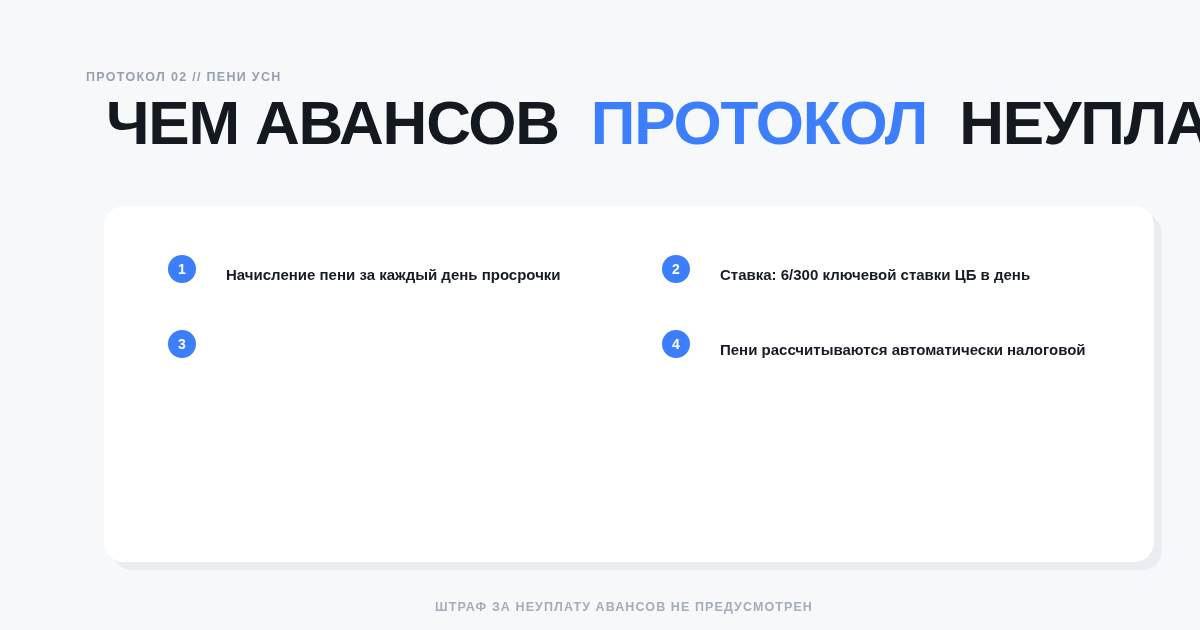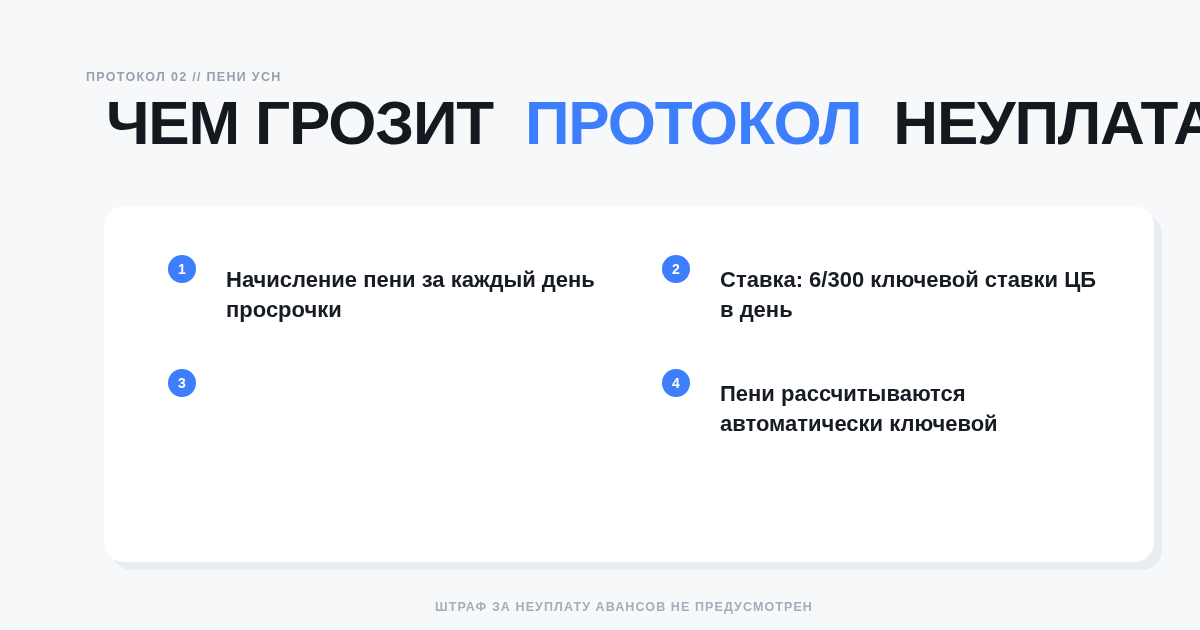--- a/index.html
+++ b/index.html
@@ -98,21 +98,21 @@
     color: #ffffff;
     font-size: 14px;
     font-weight: 700;
     display: flex;
     align-items: center;
     justify-content: center;
     margin-top: 1px;
   }
 
   .item-text {
-    font-size: 22px;
+    font-size: 15px;
     line-height: 1.35;
     font-weight: 700;
     color: #171c24;
     padding-top: 3px;
     max-width: 400px;
   }
 
   .footnote {
     position: absolute;
     left: 0;
@@ -126,21 +126,21 @@
     text-transform: uppercase;
   }
 </style>
 </head>
 <body>
 
 <div class="slide">
 
   <div class="eyebrow">ПРОТОКОЛ 02 // ПЕНИ УСН</div>
 
-  <h1 class="headline"><span>ЧЕМ ГРОЗИТ </span><span class="hl">ПРОТОКОЛ</span><span> НЕУПЛАТА</span></h1>
+  <h1 class="headline"><span>ЧЕМ АВАНСОВ </span><span class="hl">ПРОТОКОЛ</span><span> НЕУПЛАТА</span></h1>
 
   <div class="card-shadow"></div>
 
   <div class="card">
     <div class="items">
 
       <div class="item">
         <div class="badge">1</div>
         <div class="item-text">Начисление пени за каждый день просрочки</div>
       </div>
@@ -149,21 +149,21 @@
         <div class="badge">2</div>
         <div class="item-text">Ставка: 6/300 ключевой ставки ЦБ в день</div>
       </div>
 
       <div class="item">
         <div class="badge">3</div>
       </div>
 
       <div class="item">
         <div class="badge">4</div>
-        <div class="item-text">Пени рассчитываются автоматически ключевой</div>
+        <div class="item-text">Пени рассчитываются автоматически налоговой</div>
       </div>
 
     </div>
   </div>
 
   <div class="footnote">ШТРАФ ЗА НЕУПЛАТУ АВАНСОВ НЕ ПРЕДУСМОТРЕН</div>
 
 </div>
 
 </body></html>

